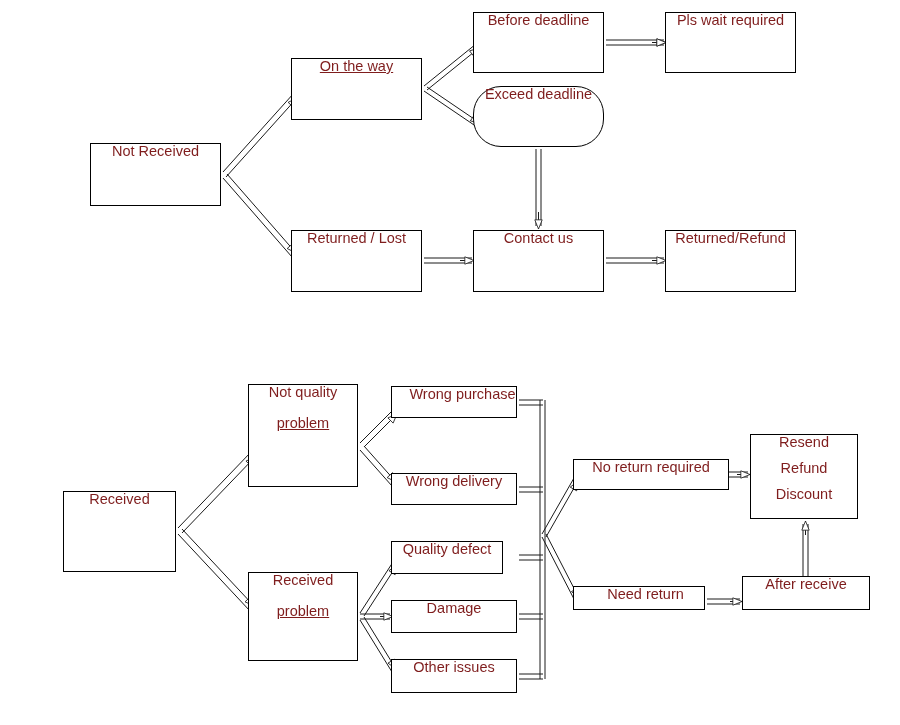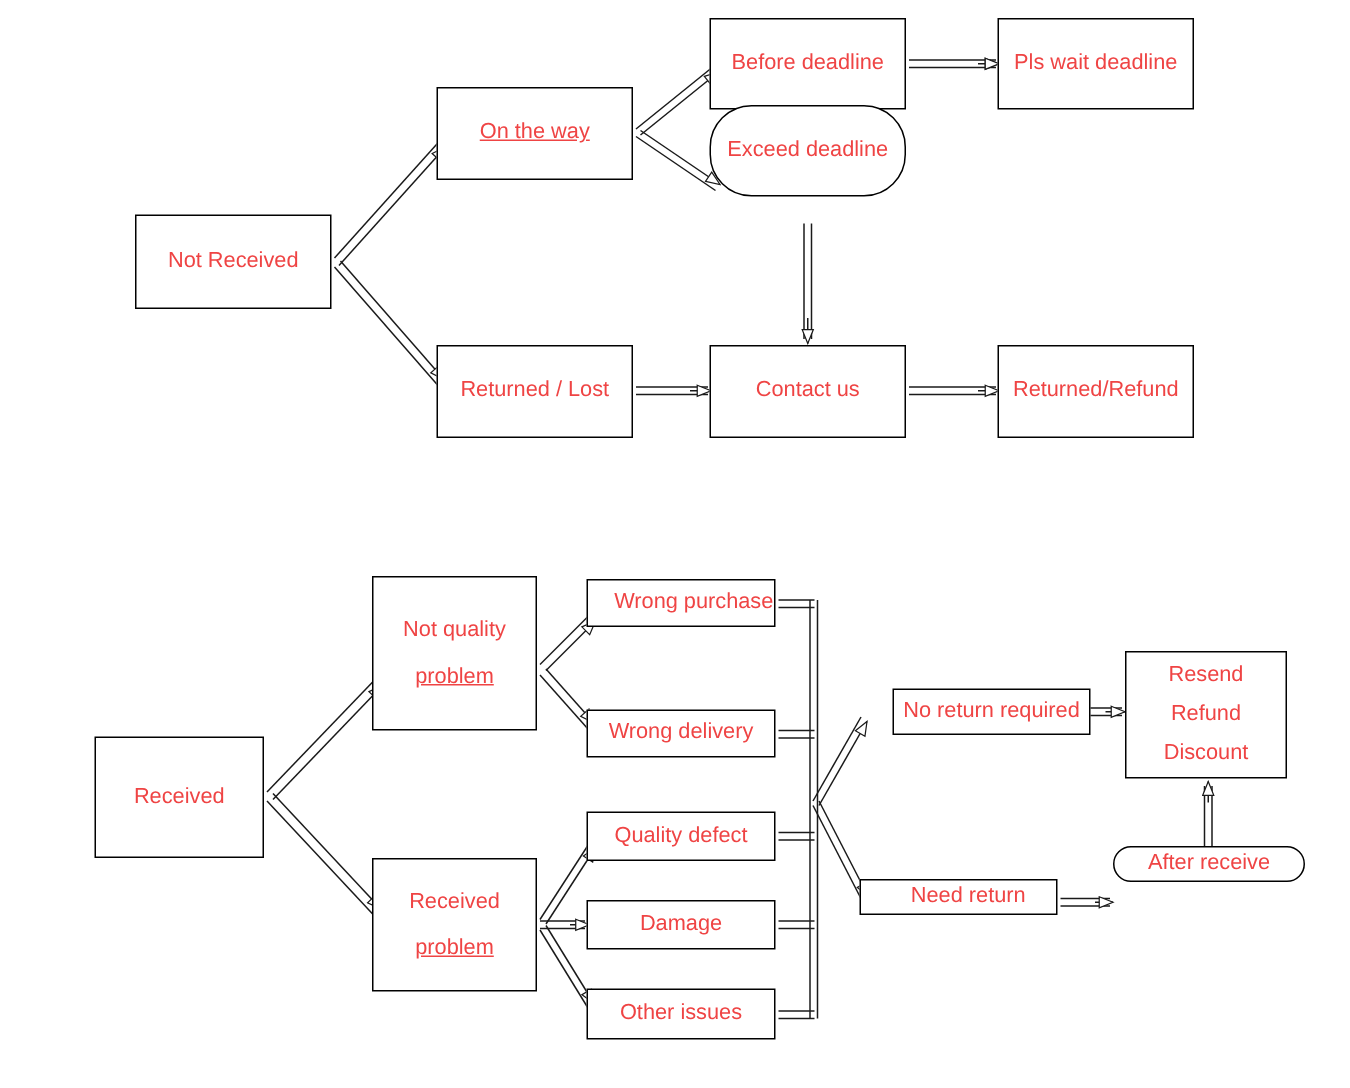--- a/index.html
+++ b/index.html
@@ -29,24 +29,23 @@
     pointer-events: none;
   }
   .node {
     position: absolute;
     box-sizing: border-box;
     border: 1px solid #000000;
     background: #ffffff;
     display: flex;
     flex-direction: column;
     align-items: center;
-    justify-content: center;
     font-size: 14.5px;
     line-height: 1.05;
-    color: #ef4444;
+    color: #7f1d1d;
     text-align: center;
     white-space: nowrap;
   }
   .node .line {
     display: block;
   }
   .node.two-line {
     line-height: 1.0;
   }
   .node.two-line .line + .line {
@@ -221,26 +220,26 @@
   </div>
 
   <div class="node" style="left:291px; top:58px; width:131px; height:62px;text-decoration:underline;">
     <span class="line">On the way</span>
   </div>
 
   <div class="node" style="left:473px; top:12px; width:131px; height:61px;">
     <span class="line">Before deadline</span>
   </div>
 
-  <div class="node" style="left:473px; top:70px; width:131px; height:61px;border-radius:28px;">
+  <div class="node" style="left:473px; top:86px; width:131px; height:61px;border-radius:28px;">
     <span class="line">Exceed deadline</span>
   </div>
 
   <div class="node" style="left:665px; top:12px; width:131px; height:61px;">
-    <span class="line">Pls wait deadline</span>
+    <span class="line">Pls wait required</span>
   </div>
 
   <div class="node" style="left:291px; top:230px; width:131px; height:62px;">
     <span class="line">Returned / Lost</span>
   </div>
 
   <div class="node" style="left:473px; top:230px; width:131px; height:62px;">
     <span class="line">Contact us</span>
   </div>
 
@@ -263,41 +262,41 @@
   </div>
 
   <div class="node thin" style="left:391px; top:386px; width:126px; height:32px;padding-left:17px;">
     <span class="line">Wrong purchase</span>
   </div>
 
   <div class="node thin" style="left:391px; top:473px; width:126px; height:32px;">
     <span class="line">Wrong delivery</span>
   </div>
 
-  <div class="node thin" style="left:391px; top:541px; width:126px; height:33px;">
+  <div class="node thin" style="left:391px; top:541px; width:112px; height:33px;">
     <span class="line">Quality defect</span>
   </div>
 
   <div class="node thin" style="left:391px; top:600px; width:126px; height:33px;">
     <span class="line">Damage</span>
   </div>
 
   <div class="node thin" style="left:391px; top:659px; width:126px; height:34px;">
     <span class="line">Other issues</span>
   </div>
 
-  <div class="node thin" style="left:573px; top:459px; width:132px; height:31px;margin-left:22px;">
+  <div class="node thin" style="left:573px; top:459px; width:156px; height:31px;">
     <span class="line">No return required</span>
   </div>
 
   <div class="node thin" style="left:573px; top:586px; width:132px; height:24px;padding-left:13px;">
     <span class="line">Need return</span>
   </div>
 
-  <div class="node thin" style="left:742px; top:564px; width:128px; height:24px;border-radius:13px;">
+  <div class="node thin" style="left:742px; top:576px; width:128px; height:34px;">
     <span class="line">After receive</span>
   </div>
 
   <div class="node three-line" style="left:750px; top:434px; width:108px; height:85px;">
     <span class="line">Resend</span>
     <span class="line">Refund</span>
     <span class="line">Discount</span>
   </div>
 
 </div>

